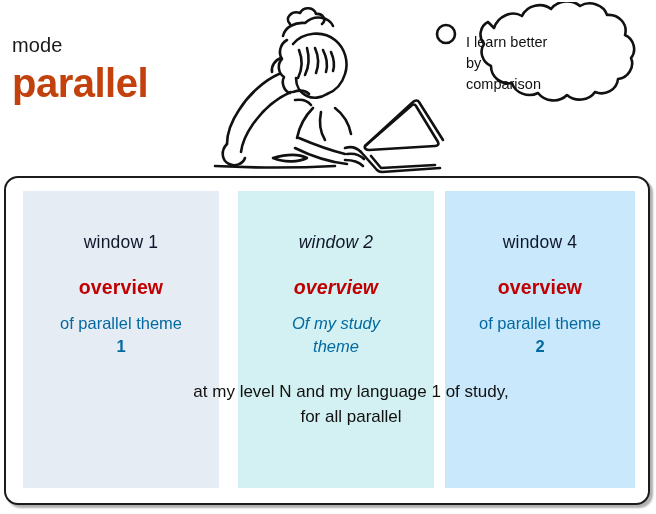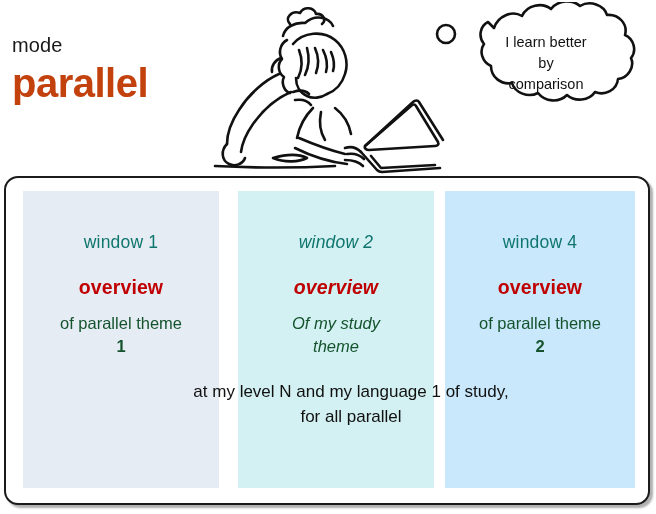--- a/index.html
+++ b/index.html
@@ -62,21 +62,20 @@
     width: 222px;
     height: 134px;
   }
   #thought-bubble svg { display: block; }
 
   #bubble-text {
     position: absolute;
     left: 466px;
     top: 32px;
     width: 160px;
-    text-align: center;
     font-size: 14.5px;
     color: #111111;
     line-height: 1.44;
   }
 
   
   #windows-frame {
     position: absolute;
     left: 4px;
     top: 176px;
@@ -96,35 +95,35 @@
     box-sizing: border-box;
     text-align: center;
   }
   #window-col-1 { left: 17px;  width: 196px; background: #e6ecf4; }
   #window-col-2 { left: 232px; width: 196px; background: #d3f1f2; font-style: italic; }
   #window-col-3 { left: 439px; width: 190px; background: #c9e8fb; }
 
   .window-title {
     margin-top: 41px;
     font-size: 17.5px;
-    color: #0f766e;
+    color: #0f172a;
     font-weight: 400;
     letter-spacing: 0.2px;
   }
   .window-overview {
     margin-top: 23px;
     font-size: 19.5px;
     font-weight: bold;
     color: #c00000;
     letter-spacing: 0.1px;
   }
   .window-sub {
     margin-top: 14px;
     font-size: 16.5px;
-    color: #14532d;
+    color: #0369a1;
     line-height: 1.32;
     padding: 0 4px;
   }
   .window-sub .num {
     font-weight: bold;
     display: block;
     margin-top: 1px;
   }
 
   

